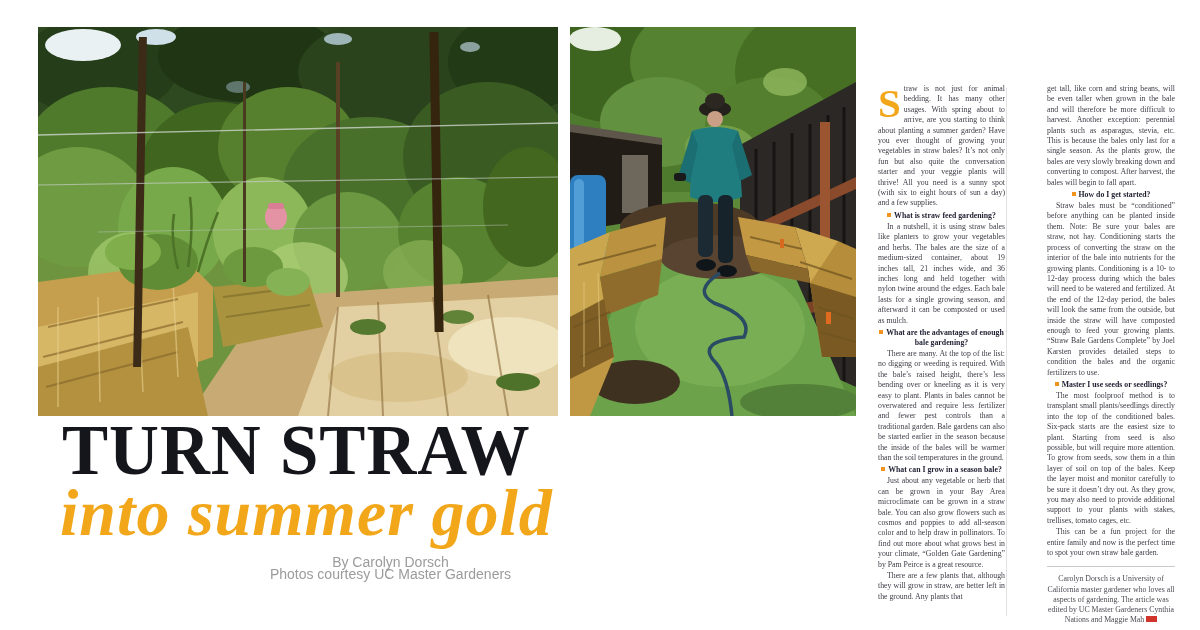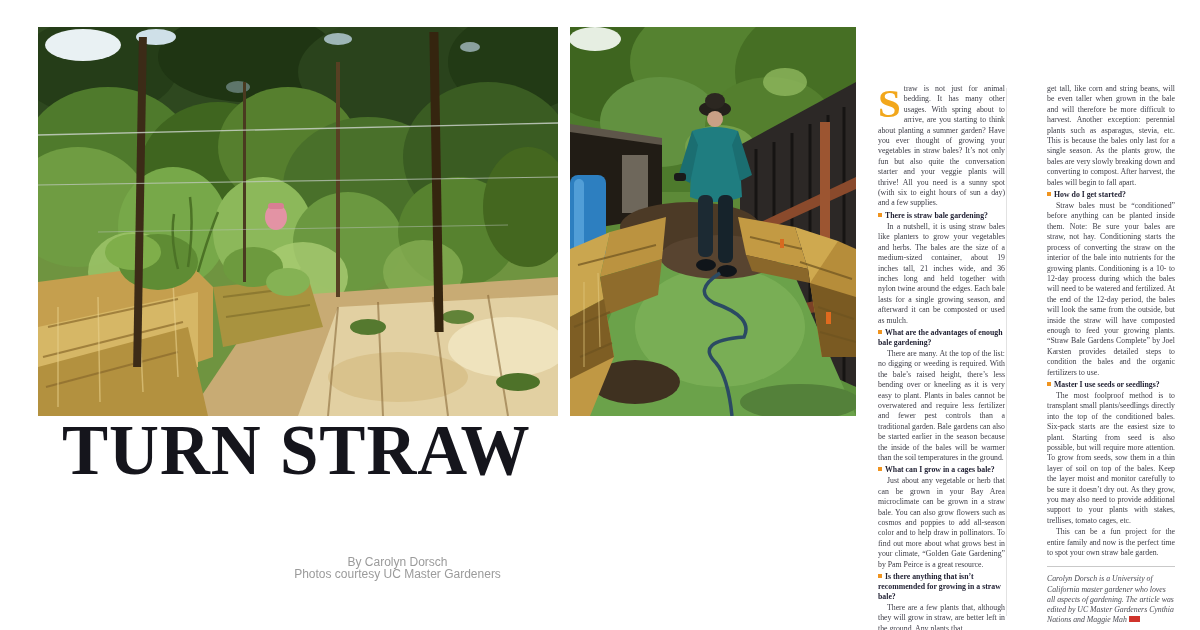--- a/index.html
+++ b/index.html
@@ -11,38 +11,38 @@
   .photo-center{left:570px;width:286px;}
   .photo svg{display:block;}
   
   .title-block{position:absolute;left:38px;top:414px;width:540px;height:150px;}
   .title-line1{font-family:"Liberation Serif",serif;font-weight:bold;color:#15151c;
                font-size:72px;letter-spacing:1px;line-height:1;transform:scaleX(0.96);
                transform-origin:left;white-space:nowrap;margin-left:24px;}
   .title-line2{font-family:"Liberation Serif",serif;font-weight:bold;font-style:italic;
                color:#F2A71B;font-size:66px;line-height:0.95;white-space:nowrap;
                margin-left:22px;margin-top:-4px;letter-spacing:1px;}
-  .byline-block{position:absolute;left:225px;top:556px;width:345px;text-align:center;
-                font-family:"Liberation Sans",sans-serif;color:#9b9b9b;font-size:12px;line-height:12px;}
+  .byline-block{position:absolute;left:218px;top:556px;width:345px;text-align:center;
+                font-family:"Liberation Sans",sans-serif;color:#9b9b9b;font-size:14px;line-height:12px;}
   
   .col{position:absolute;top:84px;font-size:7.8px;line-height:10.4px;color:#3b3b45;
        text-align:justify;}
   .col1{left:878px;width:127px;}
   .col2{left:1047px;width:128px;}
   .col p{margin:0 0 1px 0;}
   .col p.indent{text-indent:9px;}
   .q{margin:2px 0 1px 0;font-size:7.8px;line-height:10px;font-weight:bold;color:#1d1d30;
-     text-align:left;}
+     text-align:center;}
   .bullet{display:inline-block;width:4px;height:4px;background:#F0941F;margin-right:3px;
           vertical-align:1px;}
   .dropcap{float:left;font-size:41px;line-height:34px;color:#F2A71B;font-weight:bold;
            margin:2px 3px 0 0;}
   .col-rule{position:absolute;left:1006px;top:88px;width:1px;height:528px;background:#e2e2e2;}
   .bio-rule{border:none;border-top:1px solid #c9c9c9;margin:8px 0 7px 0;}
-  .bio{font-style:italic;color:#4a4a52;font-size:7.8px;line-height:10.2px;text-align:left;}
+  .bio{color:#4a4a52;font-size:7.8px;line-height:10.2px;text-align:center;}
   .end-mark{display:inline-block;width:11px;height:6px;background:#D0342C;margin-left:2px;}
 </style>
 </head>
 <body>
 
 <div class="stage">
 
   <div class="photo photo-left">
     <svg width="520" height="389" viewBox="0 0 520 389">
       <rect width="520" height="389" fill="#6f9440"></rect>
@@ -204,37 +204,37 @@
         <ellipse cx="157" cy="244" rx="10" ry="6" fill="#10151a"></ellipse>
         <rect x="104" y="146" width="12" height="8" rx="3" fill="#1a1a1a"></rect>
       </g>
 
       <path d="M150,246 q-28,18 -6,30 q40,14 30,34 q-50,4 -28,26 q12,14 16,53" stroke="#2b4a63" stroke-width="3.5" fill="none"></path>
     </svg>
   </div>
 
   <div class="title-block">
     <div class="title-line1">TURN STRAW</div>
+    <div class="title-line2">into summer gold</div>
   </div>
   <div class="byline-block">
     <div>By Carolyn Dorsch</div>
     <div>Photos courtesy UC Master Gardeners</div>
   </div>
 
   <div class="col-rule"></div>
 
   <div class="col col1">
     <p><span class="dropcap">S</span><span>traw is not just for animal bedding. It has many other usages. With spring about to arrive, are you starting to think about planting a summer garden? Have you ever thought of growing your vegetables in straw bales? It’s not only fun but also quite the conversation starter and your veggie plants will thrive! All you need is a sunny spot (with six to eight hours of sun a day) and a few supplies.</span></p>
-    <h3 class="q"><span class="bullet"></span><span>There is straw bale gardening?</span></h3>
+    <h3 class="q"><span class="bullet"></span><span>What is straw feed gardening?</span></h3>
     <p class="indent">In a nutshell, it is using straw bales like planters to grow your vegetables and herbs. The bales are the size of a medium-sized container, about 19 inches tall, 21 inches wide, and 36 inches long and held together with nylon twine around the edges. Each bale lasts for a single growing season, and afterward it can be composted or used as mulch.</p>
     <h3 class="q"><span class="bullet"></span><span>What are the advantages of enough bale gardening?</span></h3>
     <p class="indent">There are many. At the top of the list: no digging or weeding is required. With the bale’s raised height, there’s less bending over or kneeling as it is very easy to plant. Plants in bales cannot be overwatered and require less fertilizer and fewer pest controls than a traditional garden. Bale gardens can also be started earlier in the season because the inside of the bales will be warmer than the soil temperatures in the ground.</p>
-    <h3 class="q"><span class="bullet"></span><span>What can I grow in a cages bale?</span></h3>
+    <h3 class="q"><span class="bullet"></span><span>What can I grow in a season bale?</span></h3>
     <p class="indent">Just about any vegetable or herb that can be grown in your Bay Area microclimate can be grown in a straw bale. You can also grow flowers such as cosmos and poppies to add all-season color and to help draw in pollinators. To find out more about what grows best in your climate, “Golden Gate Gardening” by Pam Peirce is a great resource.</p>
-    <h3 class="q"><span class="bullet"></span><span>Is there anything that isn’t recommended for growing in a straw bale?</span></h3>
     <p class="indent">There are a few plants that, although they will grow in straw, are better left in the ground. Any plants that</p>
   </div>
 
   <div class="col col2">
     <p>get tall, like corn and string beans, will be even taller when grown in the bale and will therefore be more difficult to harvest. Another exception: perennial plants such as asparagus, stevia, etc. This is because the bales only last for a single season. As the plants grow, the bales are very slowly breaking down and converting to compost. After harvest, the bales will begin to fall apart.</p>
     <h3 class="q"><span class="bullet"></span><span>How do I get started?</span></h3>
     <p class="indent">Straw bales must be “conditioned” before anything can be planted inside them. Note: Be sure your bales are straw, not hay. Conditioning starts the process of converting the straw on the interior of the bale into nutrients for the growing plants. Conditioning is a 10- to 12-day process during which the bales will need to be watered and fertilized. At the end of the 12-day period, the bales will look the same from the outside, but inside the straw will have composted enough to feed your growing plants. “Straw Bale Gardens Complete” by Joel Karsten provides detailed steps to condition the bales and the organic fertilizers to use.</p>
     <h3 class="q"><span class="bullet"></span><span>Master I use seeds or seedlings?</span></h3>
     <p class="indent">The most foolproof method is to transplant small plants/seedlings directly into the top of the conditioned bales. Six-pack starts are the easiest size to plant. Starting from seed is also possible, but will require more attention. To grow from seeds, sow them in a thin layer of soil on top of the bales. Keep the layer moist and monitor carefully to be sure it doesn’t dry out. As they grow, you may also need to provide additional support to your plants with stakes, trellises, tomato cages, etc.</p>
     <p class="indent">This can be a fun project for the entire family and now is the perfect time to spot your own straw bale garden.</p>

